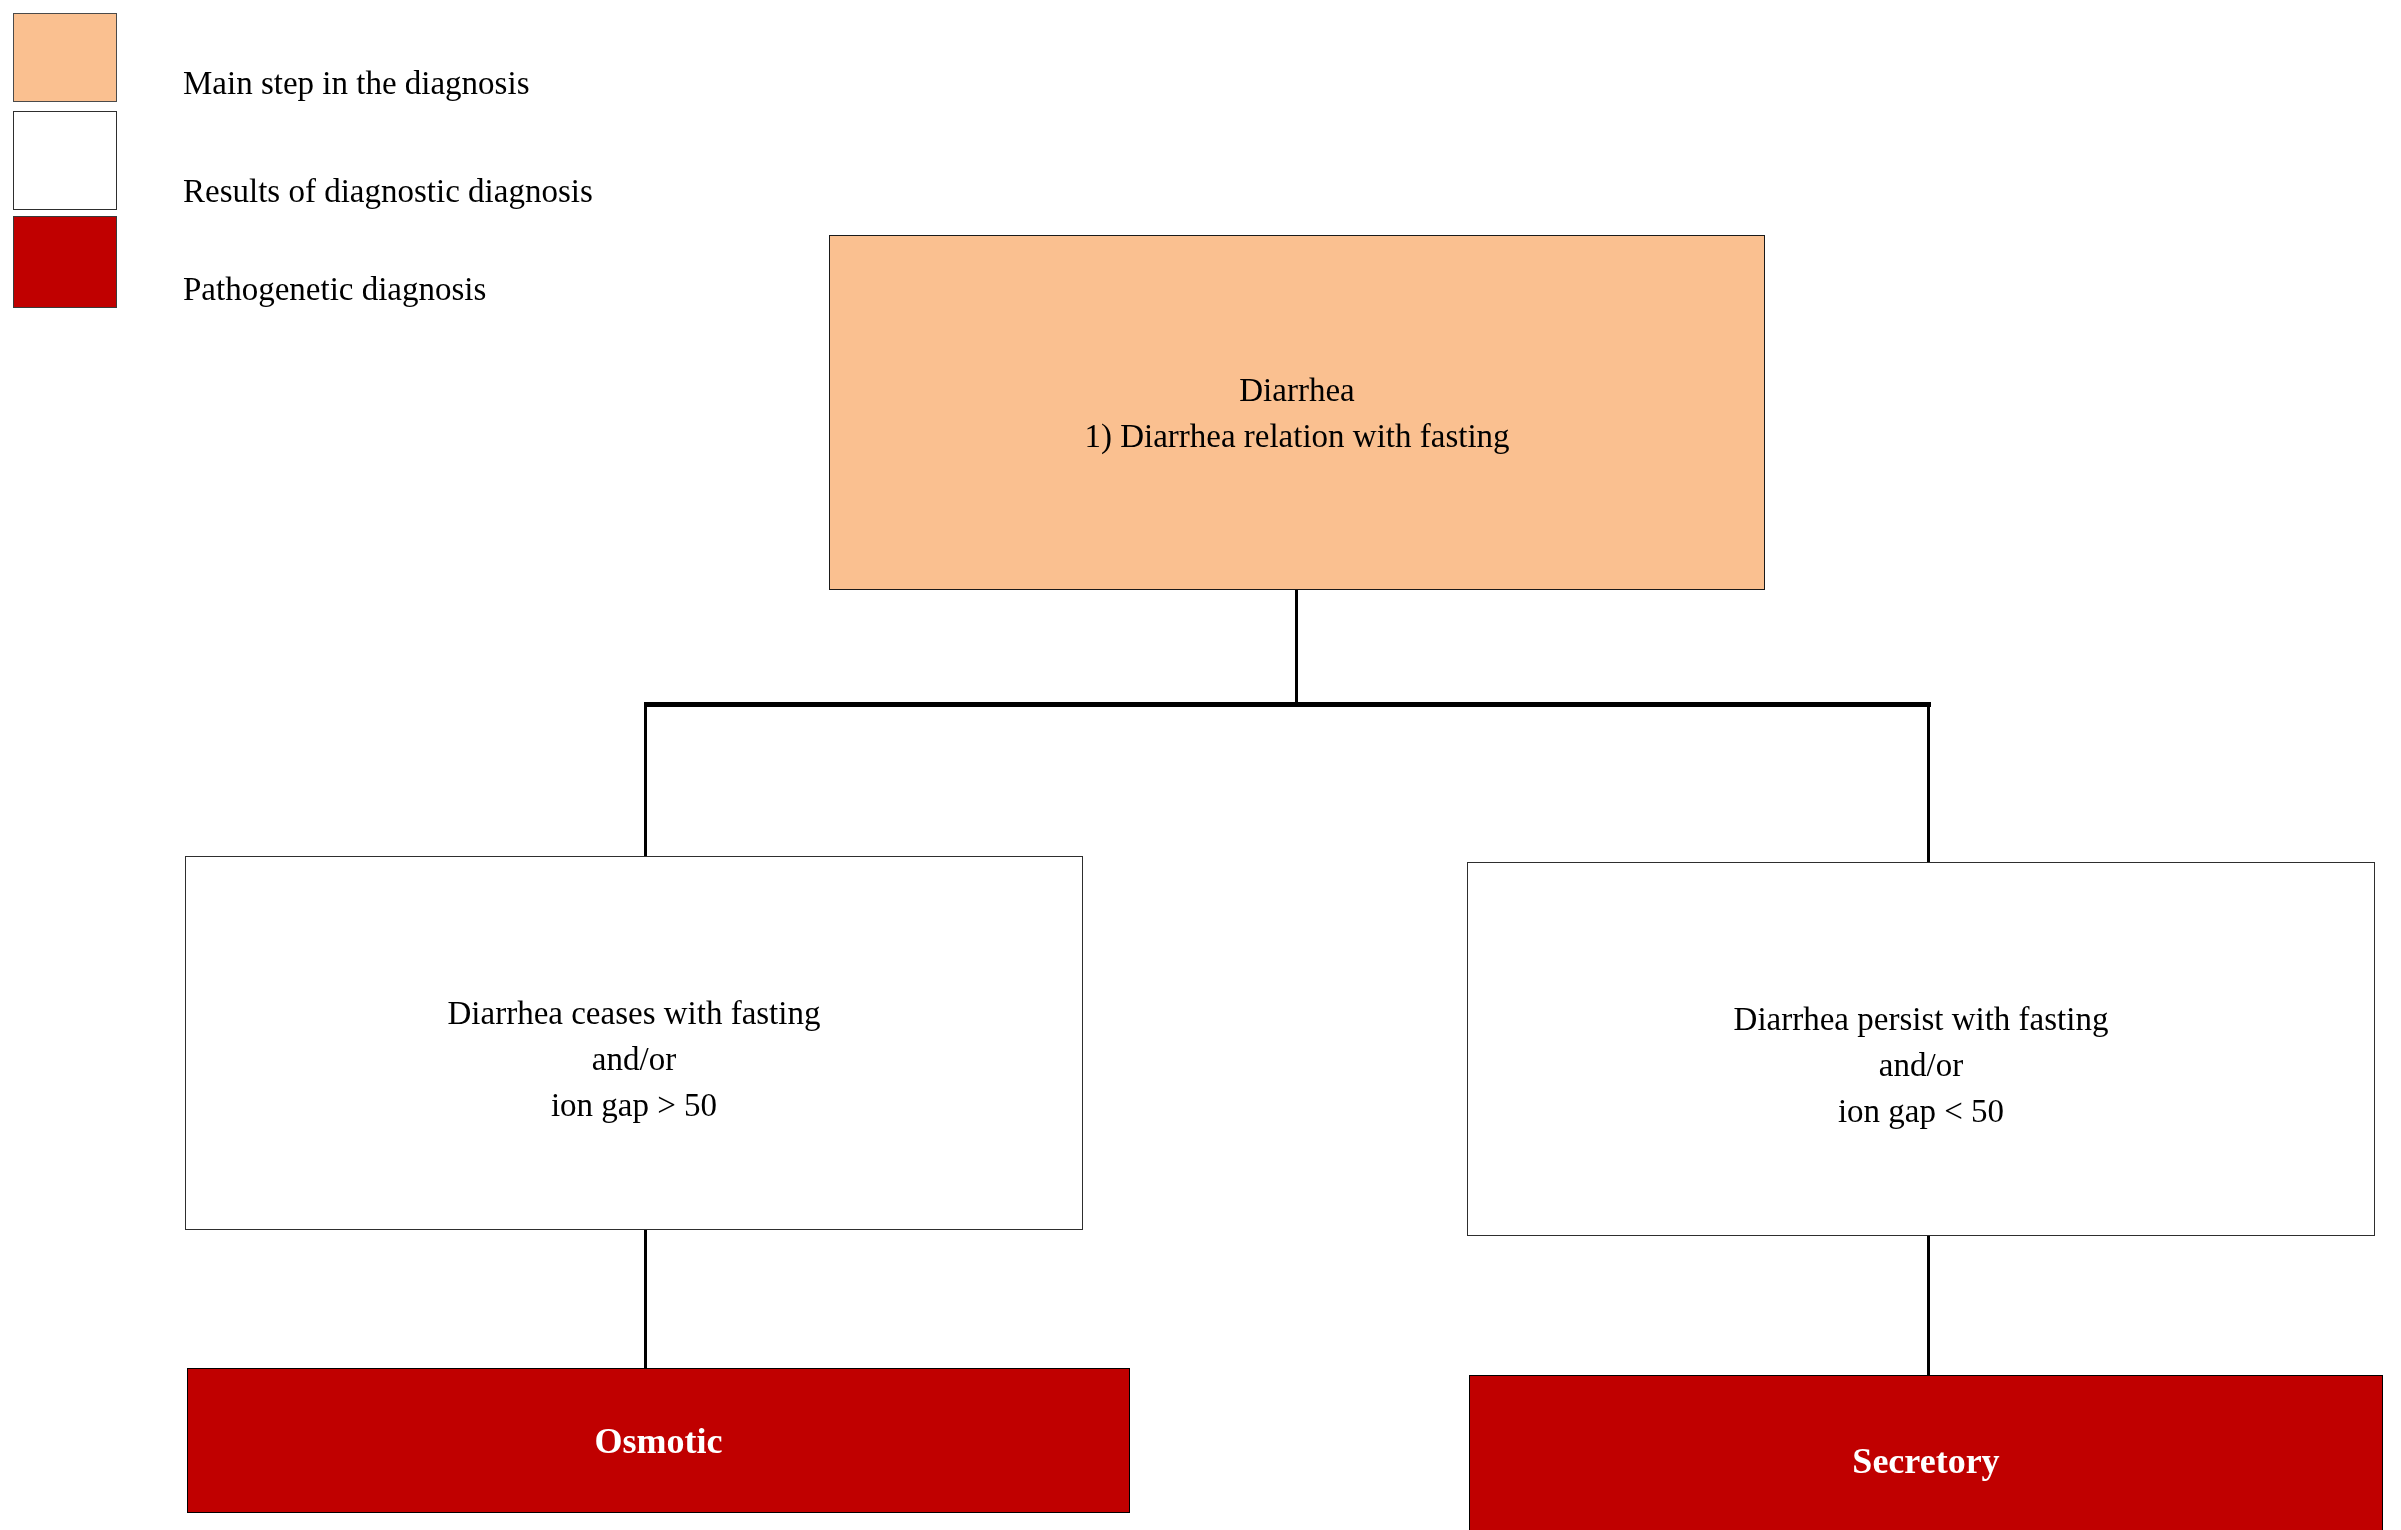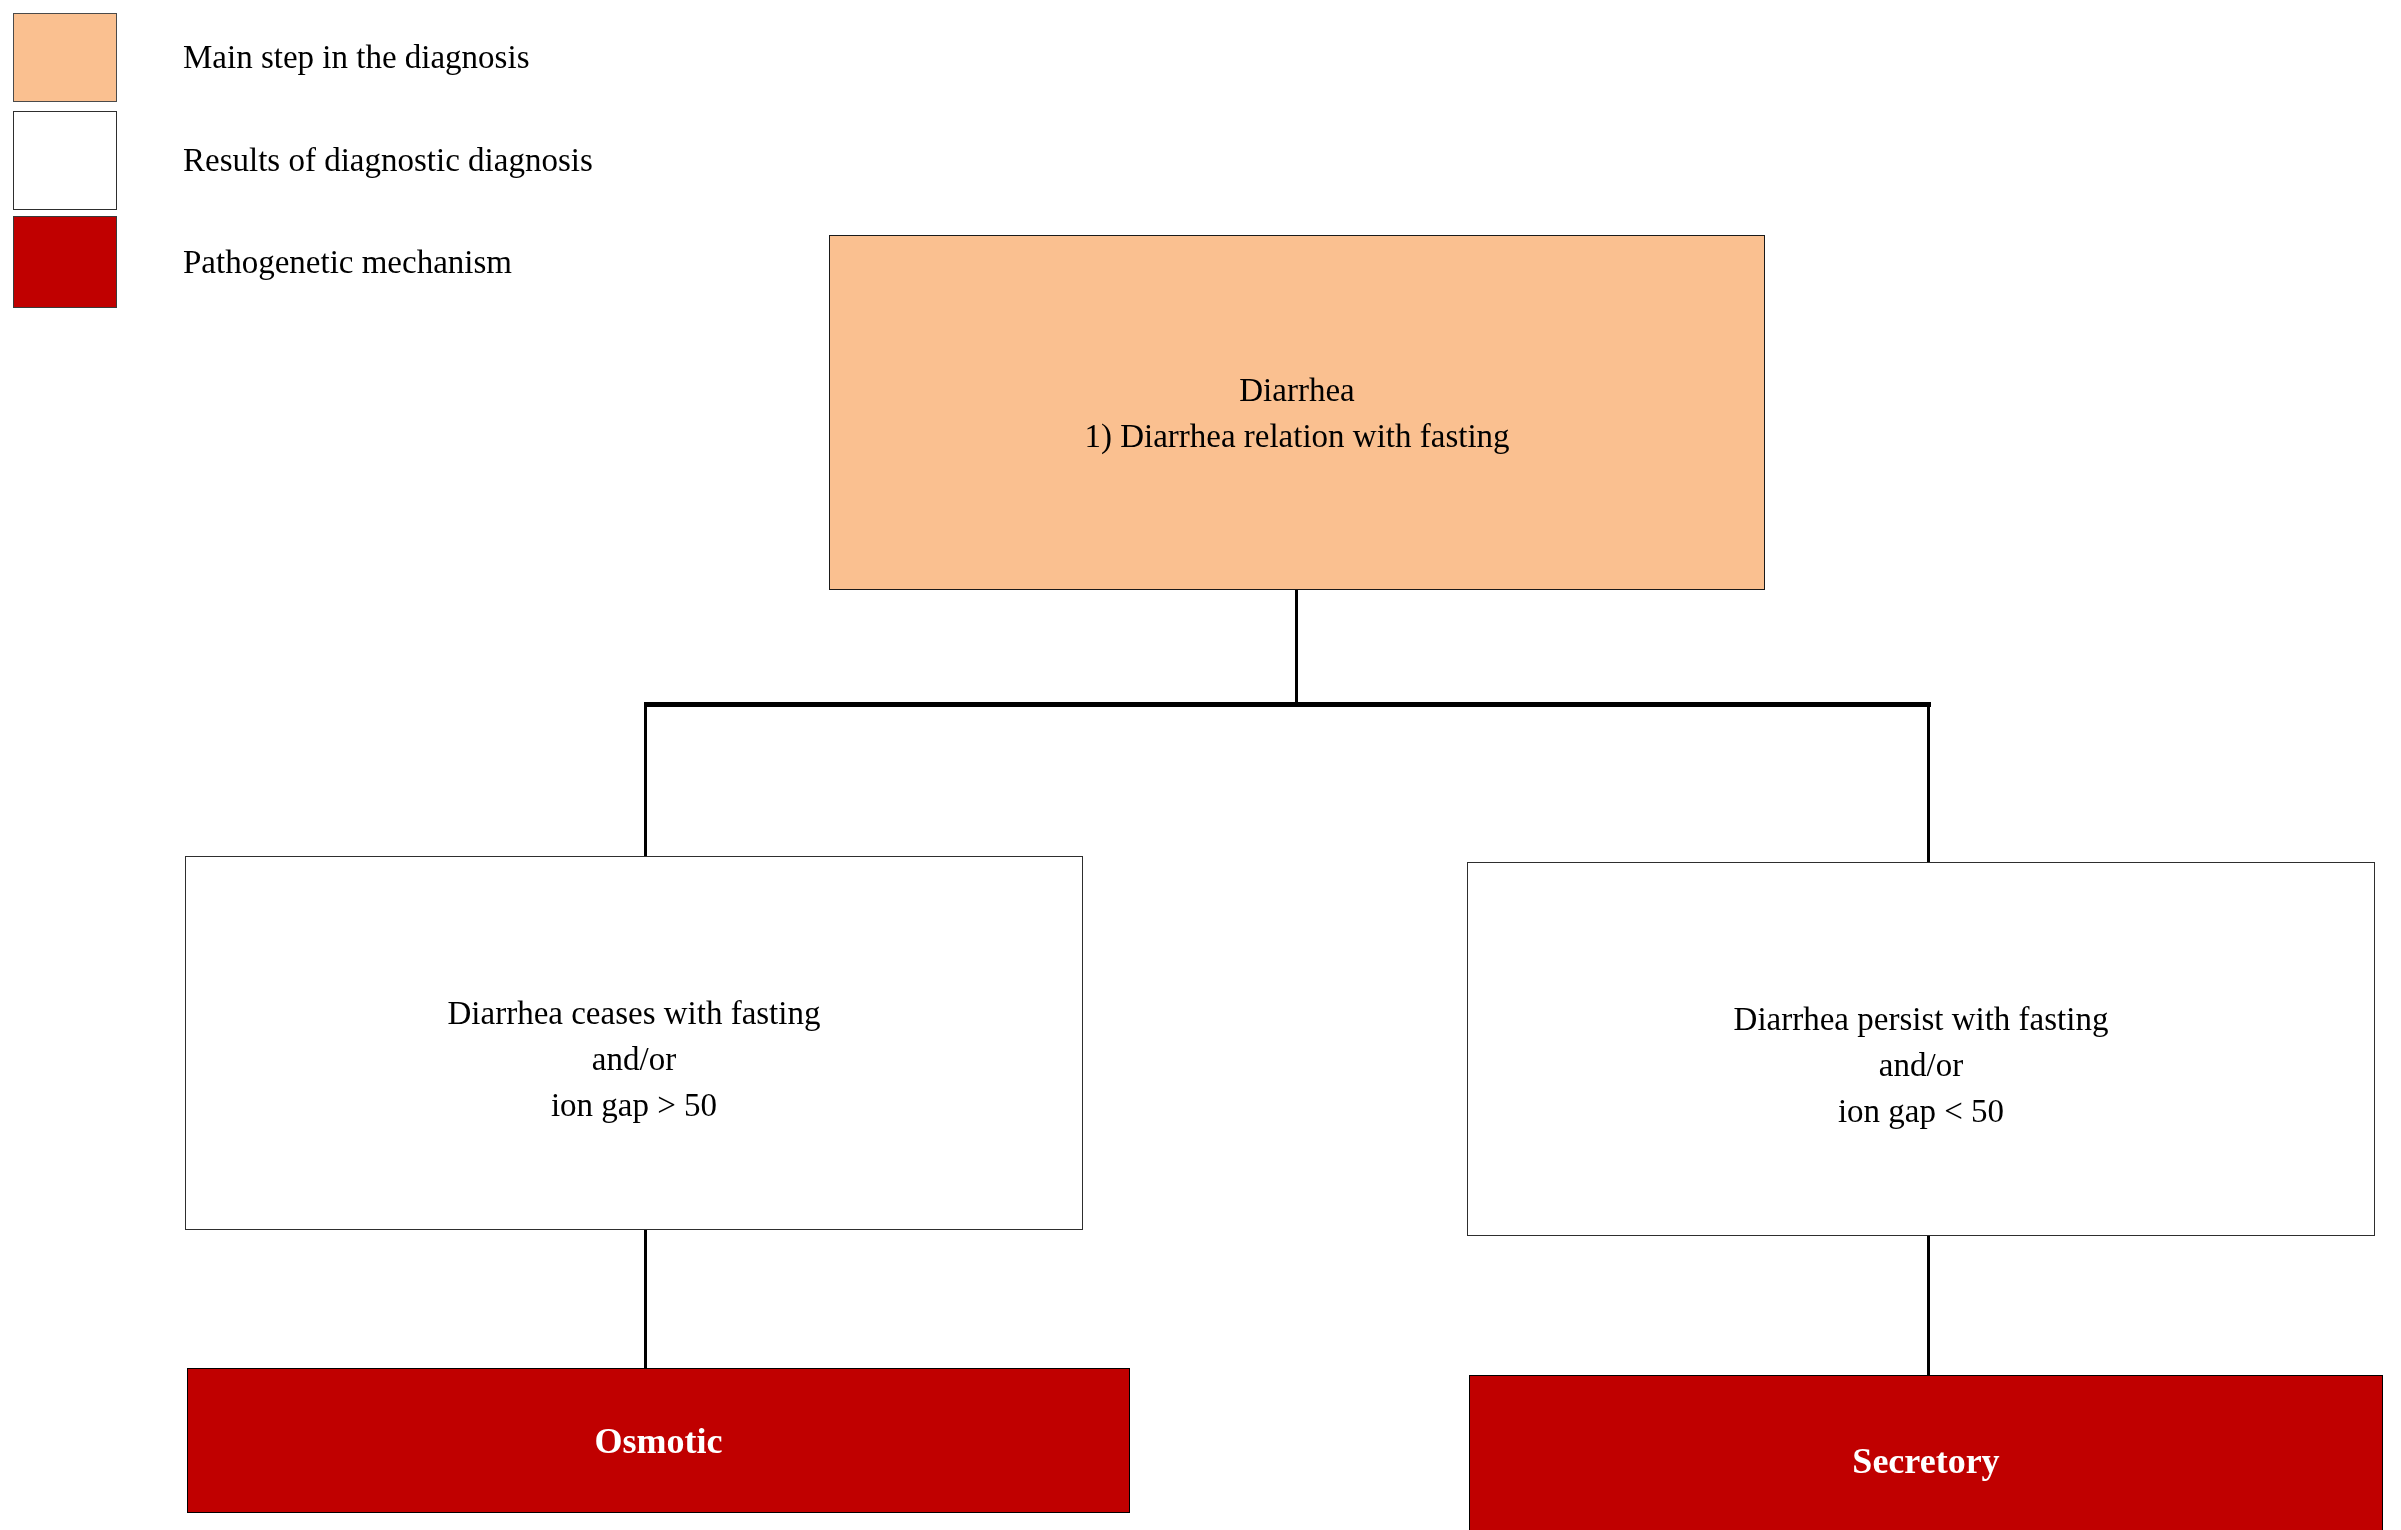--- a/index.html
+++ b/index.html
@@ -8,21 +8,21 @@
     width: 2401px;
     height: 1531px;
     background: #ffffff;
     font-family: "Liberation Serif", "DejaVu Serif", serif;
     color: #000000;
     overflow: hidden;
   }
 
   
   .legend { position: absolute; left: 13px; top: 13px; width: 748px; }
-  .legend-row { position: absolute; left: 0; display: flex; align-items: center; }
+  .legend-row { position: absolute; left: 0; display: flex; align-items: flex-end; }
   .legend-row.r0 { top: 0px;   height: 89px; }
   .legend-row.r1 { top: 98px; height: 99px; }
   .legend-row.r2 { top: 203px; height: 92px; }
   .legend-swatch {
     width: 104px; height: 100%;
     border: 1.6px solid #4a4a4a;
     box-sizing: border-box;
     flex: 0 0 auto;
   }
   .legend-swatch.main-step { background: #FAC090; }
@@ -92,21 +92,21 @@
     <div class="legend-row r0">
       <div class="legend-swatch main-step"></div>
       <div class="legend-label">Main step in the diagnosis</div>
     </div>
     <div class="legend-row r1">
       <div class="legend-swatch diagnostic-results"></div>
       <div class="legend-label">Results of diagnostic diagnosis</div>
     </div>
     <div class="legend-row r2">
       <div class="legend-swatch pathogenetic-mechanism"></div>
-      <div class="legend-label">Pathogenetic mechanism</div>
+      <div class="legend-label">Pathogenetic diagnosis</div>
     </div>
   </div>
 
   <div class="node evaluate">
     <div class="line">Diarrhea</div>
     <div class="line">1) Diarrhea relation with fasting</div>
   </div>
 
   <div class="connector conn-root-stem"></div>
   <div class="connector conn-branch-bar"></div>

